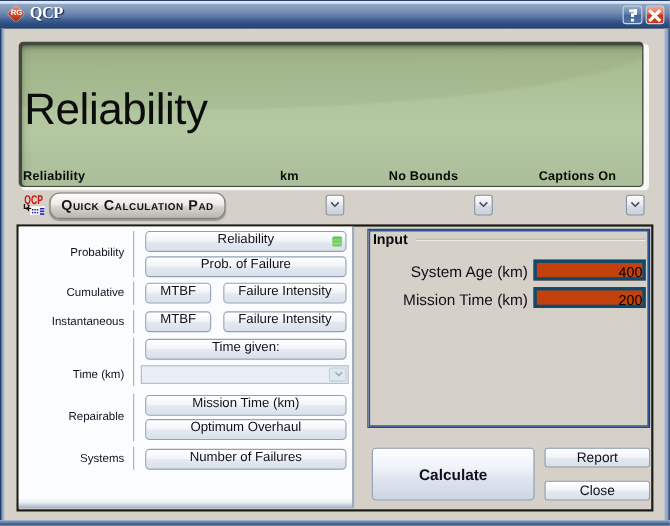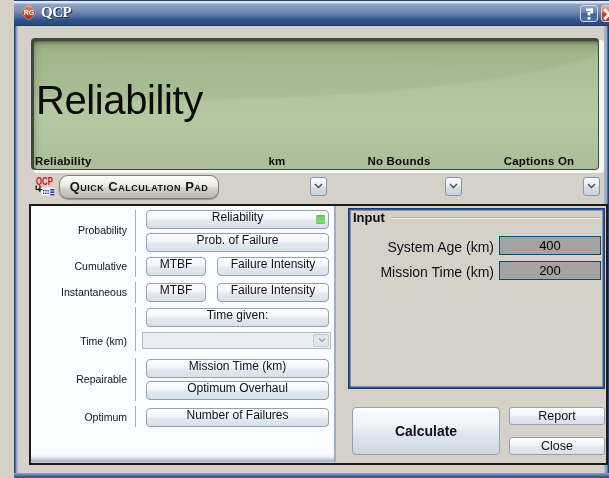--- a/index.html
+++ b/index.html
@@ -1,18 +1,18 @@
 <!DOCTYPE html>
 <html><head>
 <meta charset="utf-8">
 <style>
 * { margin:0; padding:0; box-sizing:border-box; }
 html,body { width:609px; height:478px; overflow:hidden; }
 body { font-family:"Liberation Sans", sans-serif; background:#d5d1c8; position:relative; }
-.abs { position:absolute;margin-left:14px; }
+.abs { position:absolute; }
 
 
 #titlebar { left:0; top:0; width:609px; height:26px;
   background:linear-gradient(to bottom,#24416e 0px,#24416e 1px,#e3e9f2 1px,#d8e1ee 3px,#93a6c3 4px,#7289b1 45%,#52719f 62%,#37588c 75%,#2c4d80 85%,#294a7b 93%,#1d3863 100%);
 }
 #frameL { left:0; top:26px; width:4px; height:447px;
   background:linear-gradient(to right,#26416d 0,#26416d 1px,#5470a0 1px,#5470a0 2px,#8ca3c4 2px,#a9b9d2 100%); }
 #frameR { right:0; top:26px; width:5px; height:447px;
   background:linear-gradient(to left,#26416d 0,#26416d 1px,#5470a0 1px,#54709f 2px,#8ca3c4 2px,#a9b9d2 100%); }
 #frameB { left:0; bottom:0; width:609px; height:5px;
@@ -84,21 +84,21 @@
   background:linear-gradient(to bottom,#52b848 0%,#83da78 35%,#6ecf63 50%,#8ade80 70%,#5fc355 100%); }
 #ddDis { left:128px; top:332px; width:189px; height:17px; background:#e9eef4; border:1px solid #b0bccd; }
 #ddDis .chev2 { position:absolute; right:1px; top:1px; width:16px; height:13px; background:#dfe7ef; border:1px solid #c2cdda; border-radius:2px; }
 #ddDis svg { position:absolute; right:3px; top:3px; }
 
 
 #input { left:334px; top:208px; width:257px; height:181px; border:1px solid #1d3872; box-shadow:inset 0 0 0 1.5px #305699; }
 #inputlbl { left:339px; top:210px; font-size:13px; font-weight:bold; color:#090909; }
 #etch { left:378px; top:217px; width:209px; height:2px; border-top:1px solid #b3afa5; border-bottom:1px solid #f2f0ea; }
 .rlab { font-size:14px; color:#101018; text-align:right; left:360px; width:120px; }
-.rinp { left:485px; width:102px; height:19px; background:#a3a3a3; border:1px solid #0c4a6e; font-size:13px; color:#000; text-align:center; line-height:18px; }
+.rinp { left:485px; width:102px; height:19px; background:#c2410c; border:3px solid #0c4a6e; font-size:13px; color:#000; text-align:right; line-height:18px; }
 
 #bCalc { left:338px; top:407px; width:148px; height:48px; font-weight:bold; font-size:14px; line-height:46px; border-radius:4px;
   background:linear-gradient(to bottom,#fdfeff 0%,#eef2f7 40%,#dde4ed 60%,#ccd6e3 100%); }
 #bReport { left:495px; top:407px; width:96px; height:18px; line-height:16px; border-radius:3px; font-size:12.5px; }
 #bClose { left:495px; top:437px; width:96px; height:18px; line-height:16px; border-radius:3px; font-size:12.5px; }
 </style>
 </head>
 <body>
 
   <div class="abs" id="titlebar"></div>
@@ -177,21 +177,21 @@
   </div>
 
   <div class="abs" id="content"></div>
   <div class="abs" id="leftpanel"></div>
 
   <div class="abs llab" style="top:224px;">Probability</div>
   <div class="abs llab" style="top:260px;">Cumulative</div>
   <div class="abs llab" style="top:286px;">Instantaneous</div>
   <div class="abs llab" style="top:335px;">Time (km)</div>
   <div class="abs llab" style="top:373px;padding-left:16px;">Repairable</div>
-  <div class="abs llab" style="top:411px;">Optimum</div>
+  <div class="abs llab" style="top:411px;">Systems</div>
 
   <div class="abs sep" style="top:210px; height:42px;"></div>
   <div class="abs sep" style="top:256px; height:21px;"></div>
   <div class="abs sep" style="top:282px; height:21px;"></div>
   <div class="abs sep" style="top:307px; height:44px;"></div>
   <div class="abs sep" style="top:358px; height:43px;"></div>
   <div class="abs sep" style="top:406px; height:21px;"></div>
 
   <div class="abs btn row" id="bRel" style="top:210px;">Reliability<span class="ind"></span></div>
   <div class="abs btn row" style="top:233px;">Prob. of Failure</div>

